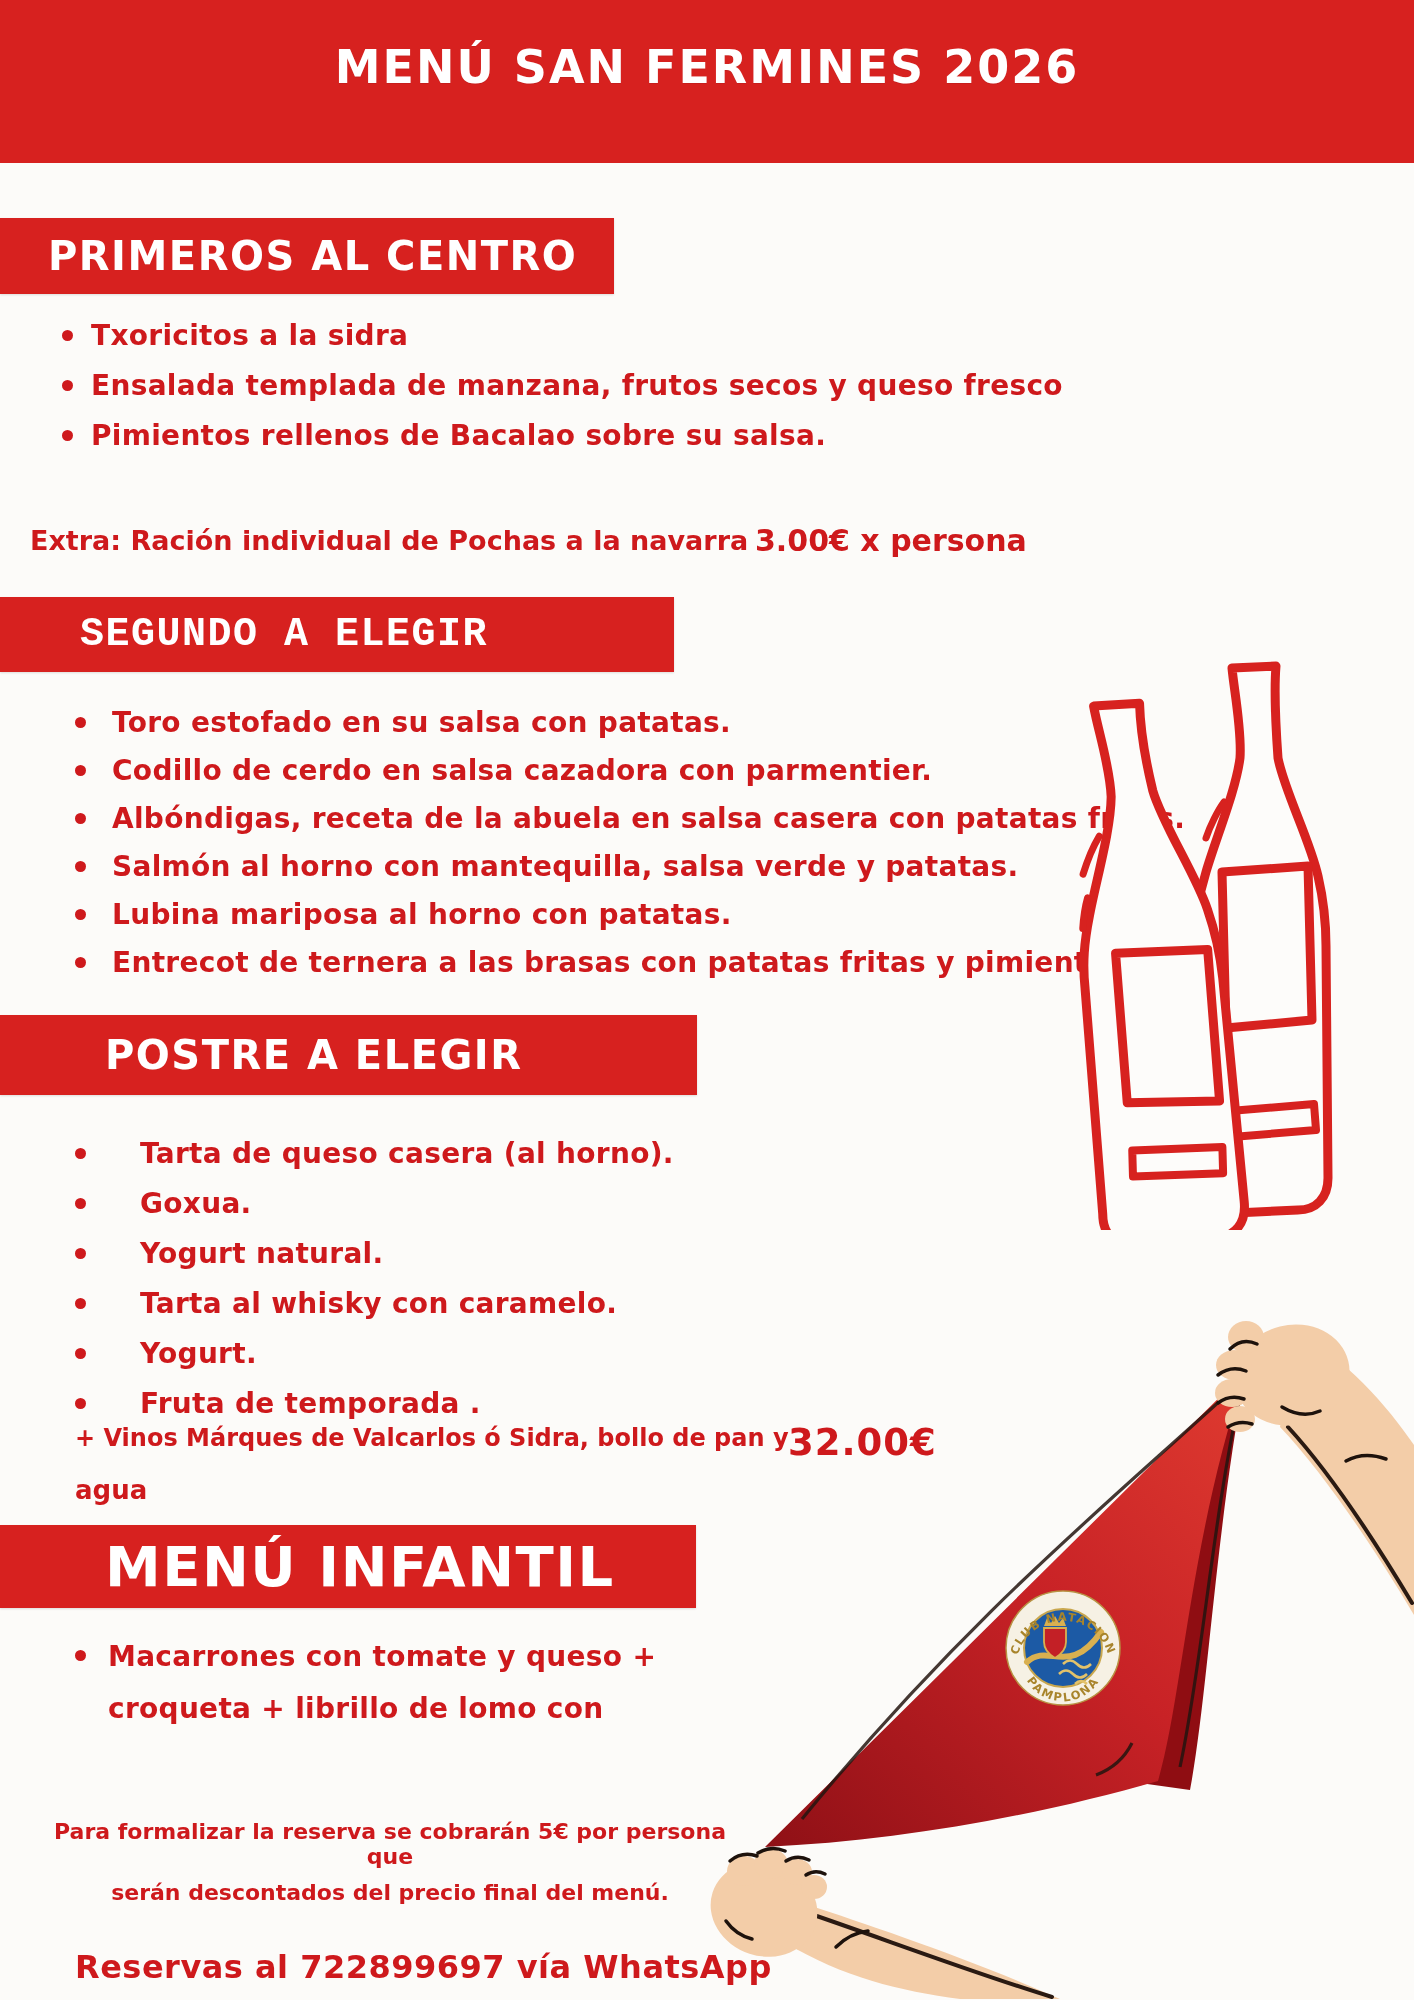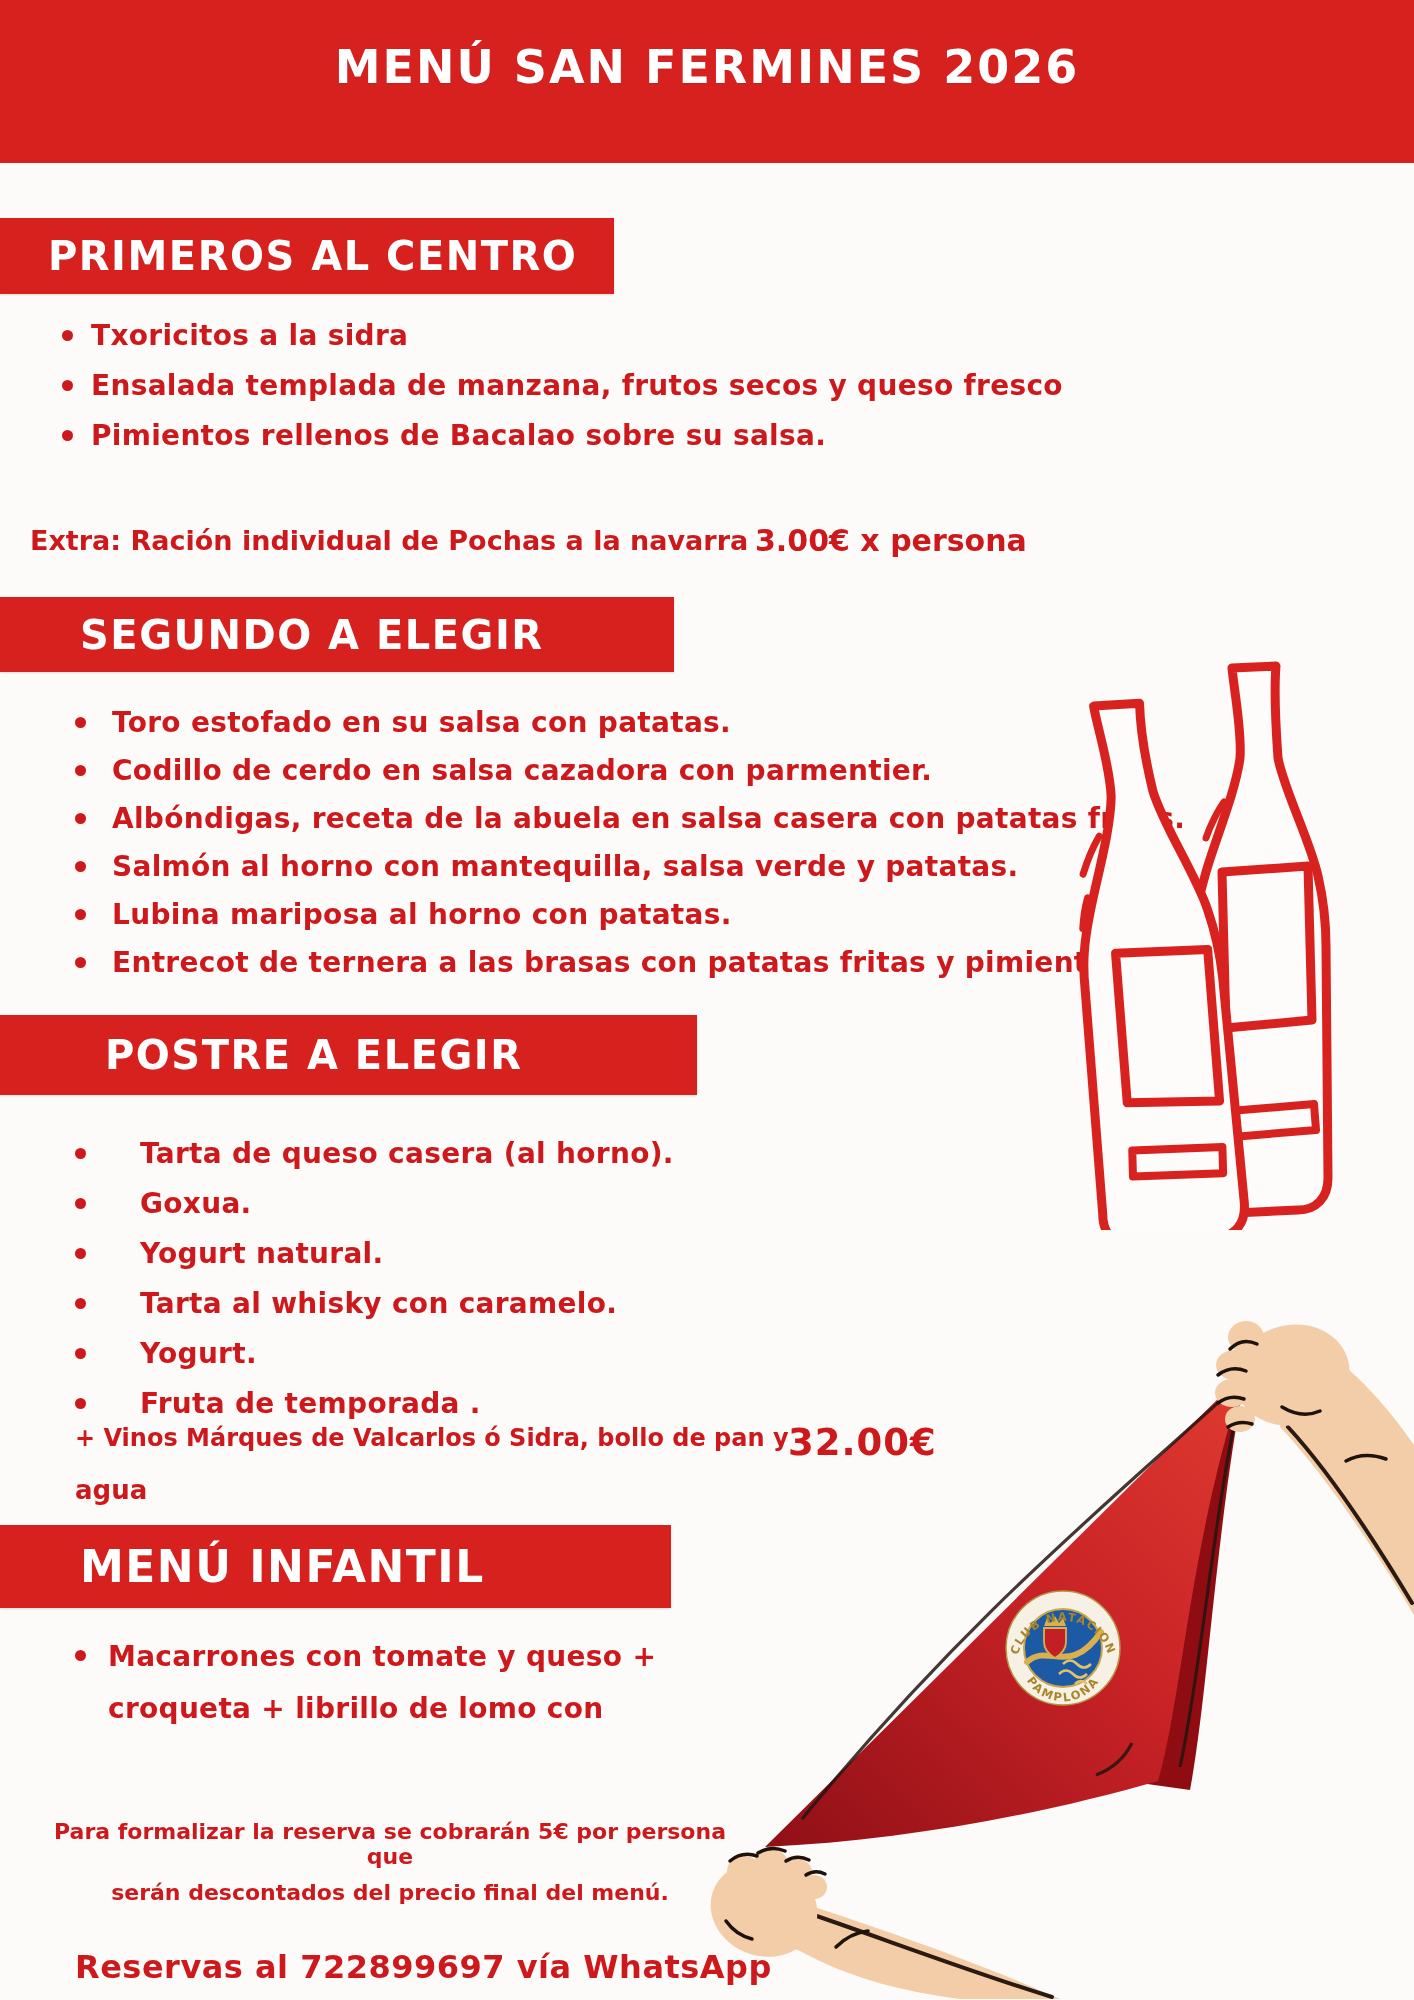--- a/index.html
+++ b/index.html
@@ -28,23 +28,23 @@
     text-shadow:0 1px 0 rgba(0,0,0,0.08);
   }
   
   .sec{
     position:absolute;left:0;background:var(--red);color:#fff;
     display:flex;align-items:center;font-weight:bold;
     font-size:40px;letter-spacing:1.5px;
     box-shadow:0 1px 2px rgba(0,0,0,0.12);
   }
   .sec-primeros{top:218px;width:566px;height:76px;padding-left:48px;}
-  .sec-segundo{top:597px;width:594px;height:75px;padding-left:80px;}
+  .sec-segundo{top:597px;width:594px;height:75px;padding-left:80px;font-family:Liberation Mono, monospace;}
   .sec-postre{top:1015px;width:592px;height:80px;padding-left:105px;}
-  .sec-infantil{top:1525px;width:591px;height:83px;padding-left:80px;font-size:44px;}
+  .sec-infantil{top:1525px;width:591px;height:83px;padding-left:105px;font-size:56px;}
   
   .mlist{position:absolute;margin:0;padding:0;list-style:none;
     color:var(--textred);font-weight:bold;font-size:28px;letter-spacing:.3px;}
   .mlist li{display:flex;align-items:center;}
   .dot{width:11px;height:11px;border-radius:50%;background:var(--textred);
     margin-right:18px;flex:0 0 auto;}
   .list-primeros{left:62px;top:310px;}
   .list-primeros li{height:50px;text-align:right;}
   .list-segundo{left:75px;top:698px;}
   .list-segundo li{height:48px;gap:8px;}

